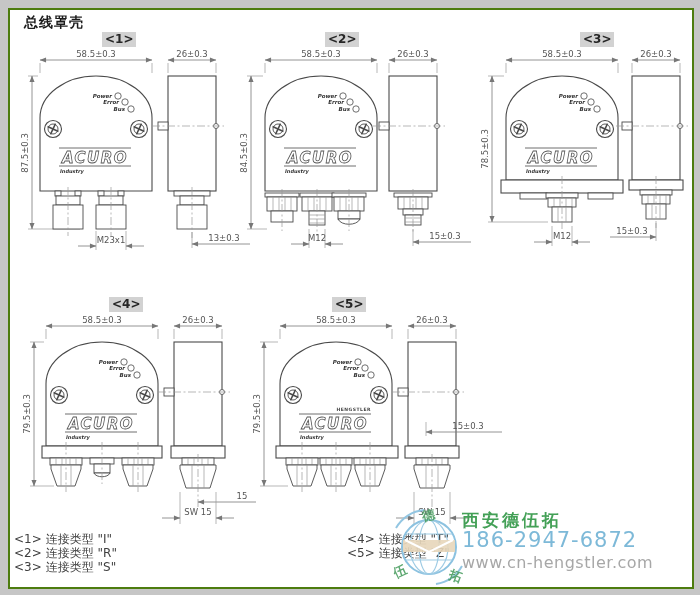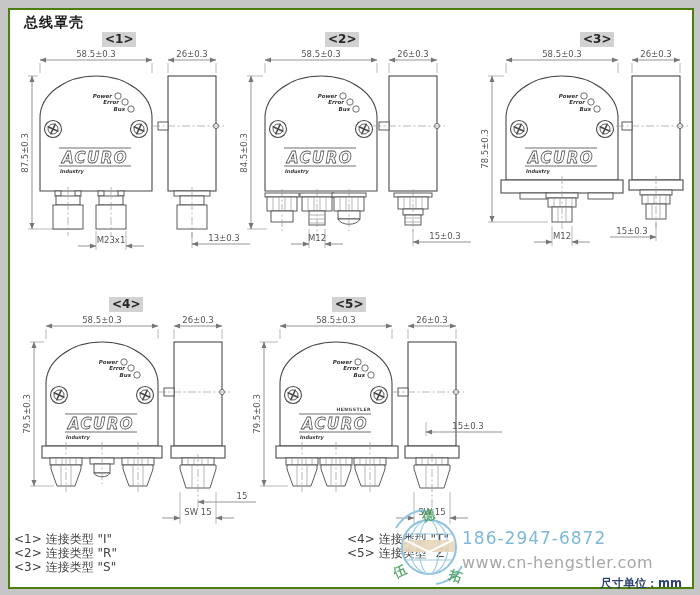--- a/index.html
+++ b/index.html
@@ -30,21 +30,21 @@
   .e  {stroke:#999;stroke-width:0.7;fill:none;}
   .c  {stroke:#9a9a9a;stroke-width:0.7;fill:none;stroke-dasharray:8 2.5 2 2.5;}
   .dt {fill:#555;font-size:8.5px;}
   .led{fill:#333;font-size:5.5px;font-style:italic;font-weight:bold;}
   .logo{fill:#fff;stroke:#555;stroke-width:0.8;font-size:15px;font-weight:bold;font-style:italic;letter-spacing:1.5px;}
   .sub{fill:#333;font-size:5px;font-weight:bold;font-style:italic;}
   .heng{fill:#444;font-size:4.5px;font-weight:bold;letter-spacing:0.5px;}
   .legend-row{position:absolute;font-size:12px;color:#3f3f3f;white-space:nowrap;}
   .legend-row .ltag{margin-right:4px;}
   .wm-company{position:absolute;left:452px;top:499px;font-size:17px;font-weight:bold;color:#43a056;letter-spacing:3px;}
-  .wm-phone{position:absolute;left:452px;top:518px;font-size:17px;color:#7db9d8;letter-spacing:1px;}
+  .wm-phone{position:absolute;left:452px;top:518px;font-size:21px;color:#7db9d8;letter-spacing:1px;}
   .wm-site{position:absolute;left:452px;top:543px;font-size:16px;color:#a7a7a7;letter-spacing:0.5px;}
   .wm-note{position:absolute;left:452px;top:566px;width:220px;text-align:right;font-size:11.5px;font-weight:bold;color:#2c4270;}
   .gchar{font-size:13px;font-weight:bold;fill:#4d9f63;opacity:0.9;}
 </style>
 </head>
 <body>
 
 <svg width="0" height="0" style="position:absolute">
   <defs>
     <marker id="arr" viewBox="0 0 10 10" refX="9.5" refY="5" markerWidth="10" markerHeight="8" orient="auto-start-reverse">
@@ -539,17 +539,17 @@
     <ellipse cx="37" cy="39" rx="10" ry="27" fill="none" stroke="#9ecbe4" stroke-width="1.2"></ellipse>
     <ellipse cx="37" cy="39" rx="19" ry="27" fill="none" stroke="#9ecbe4" stroke-width="1.2"></ellipse>
     <line x1="14" y1="26" x2="60" y2="26" stroke="#9ecbe4" stroke-width="1.2"></line>
     <line x1="14" y1="52" x2="60" y2="52" stroke="#9ecbe4" stroke-width="1.2"></line>
     <rect x="11" y="32" width="52" height="12" fill="#e7d6ba" opacity="0.9"></rect>
     <path d="M13,32 L37,44 L61,32" fill="none" stroke="#fff" stroke-width="2"></path>
     <text class="gchar" x="31" y="13" transform="rotate(-12 31 13)">德</text>
     <text class="gchar" x="4" y="70" transform="rotate(-25 4 70)">伍</text>
     <text class="gchar" x="56" y="70" transform="rotate(20 56 70)">拓</text>
   </svg>
+  <div class="wm-company">西安德伍拓</div>
   <div class="wm-phone">186-2947-6872</div>
   <div class="wm-site">www.cn-hengstler.com</div>
-  <div class="wm-note">尺寸单位：mm</div>
 
 </div>
 
 </body></html>

